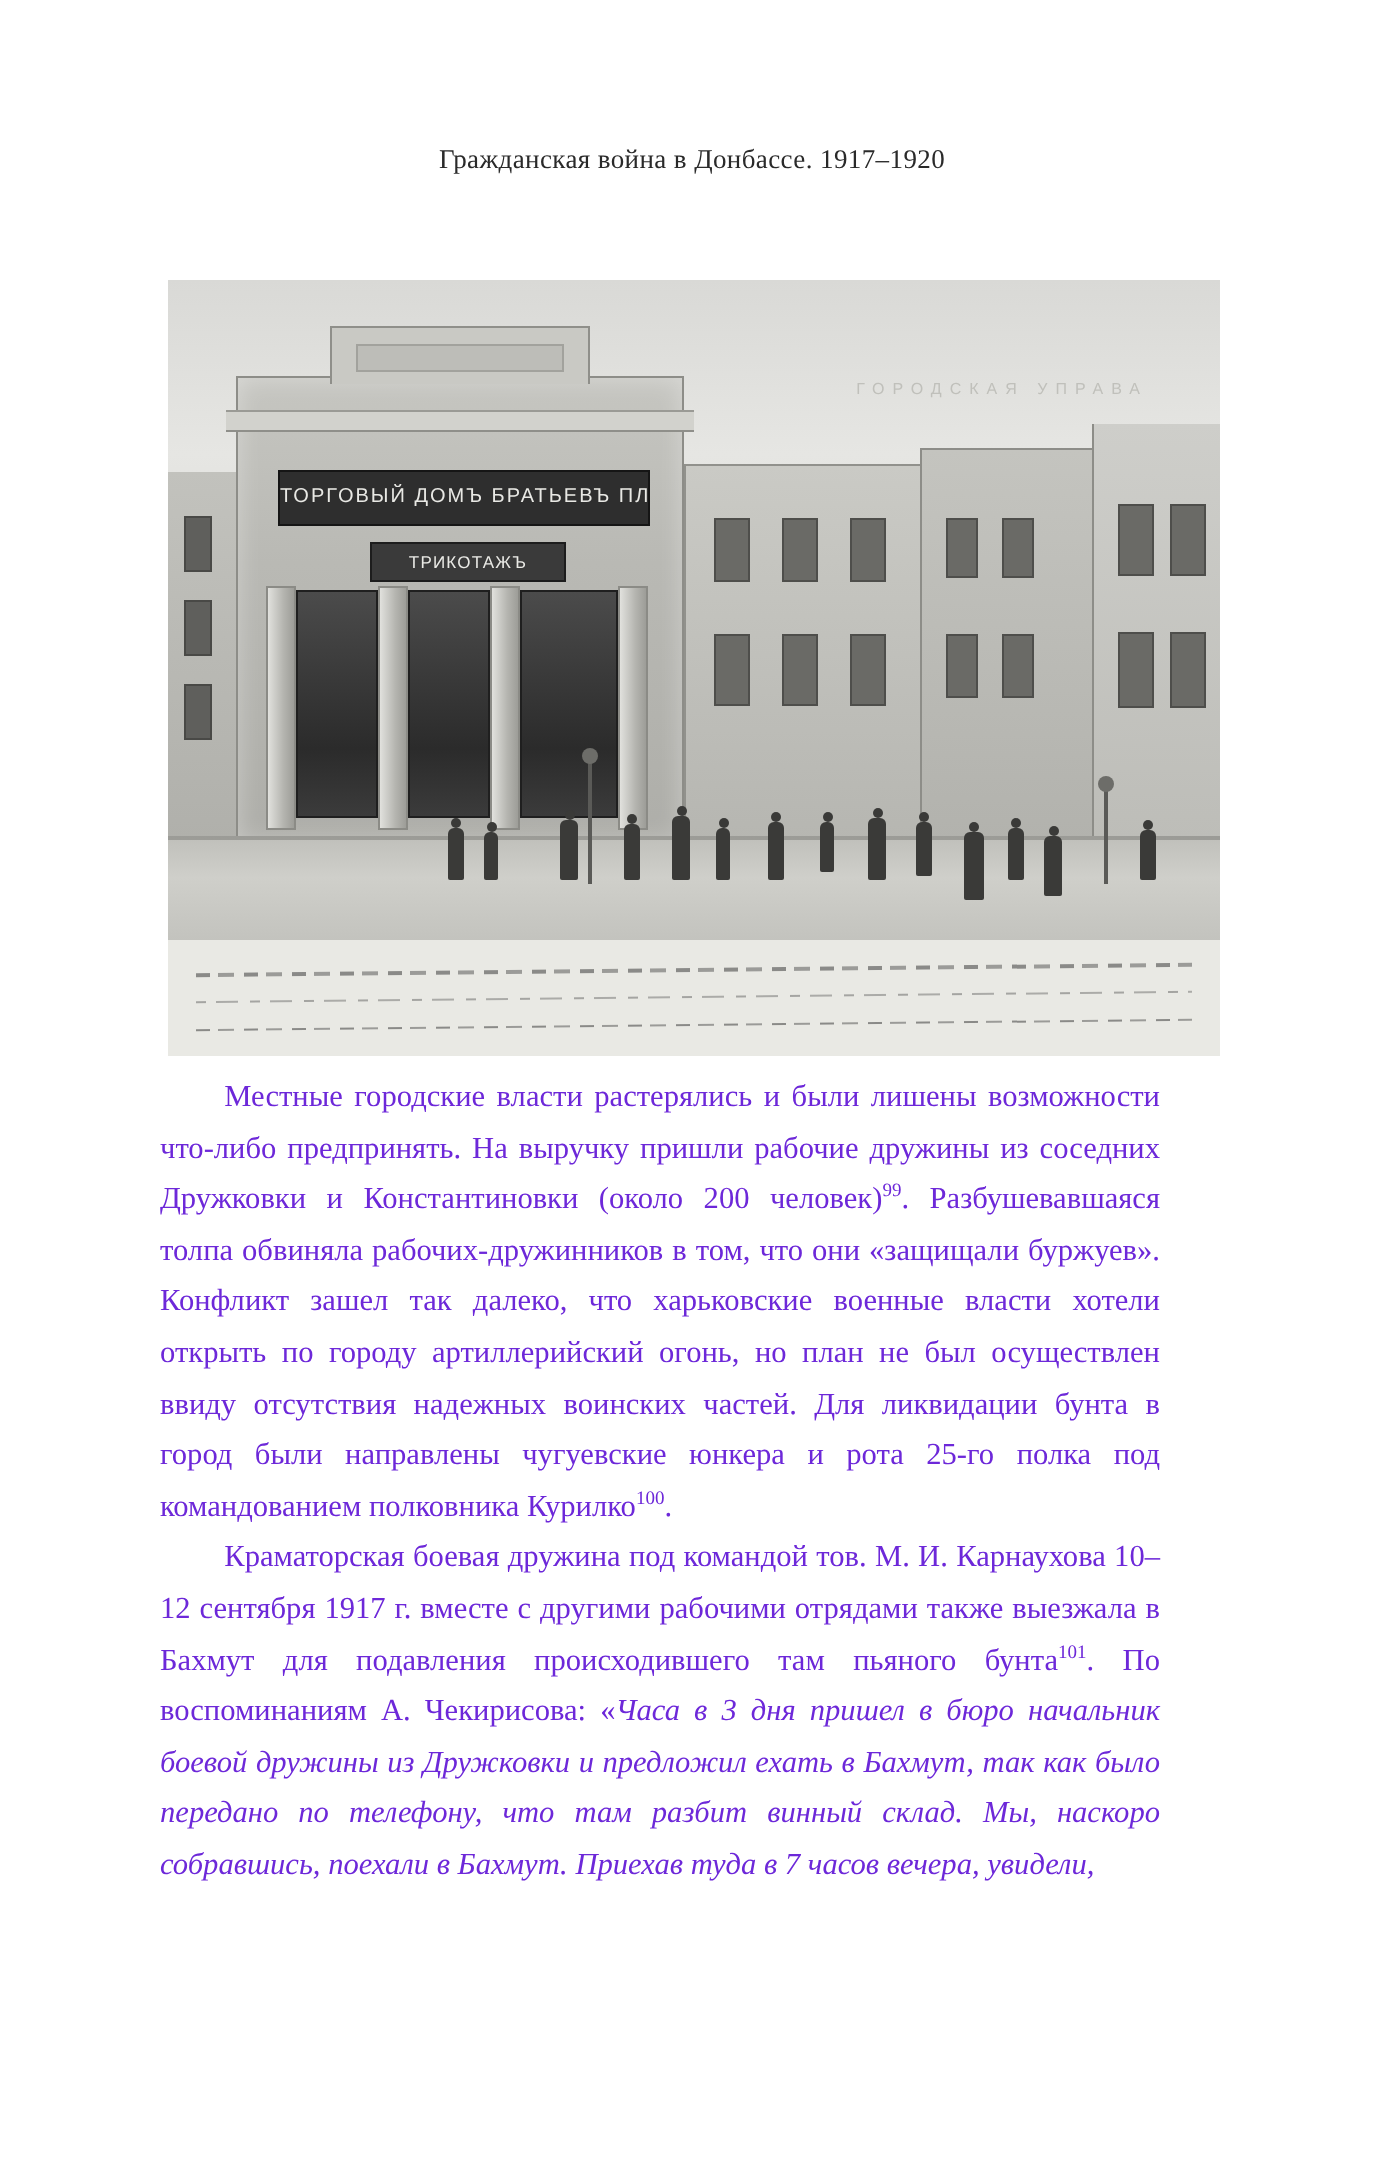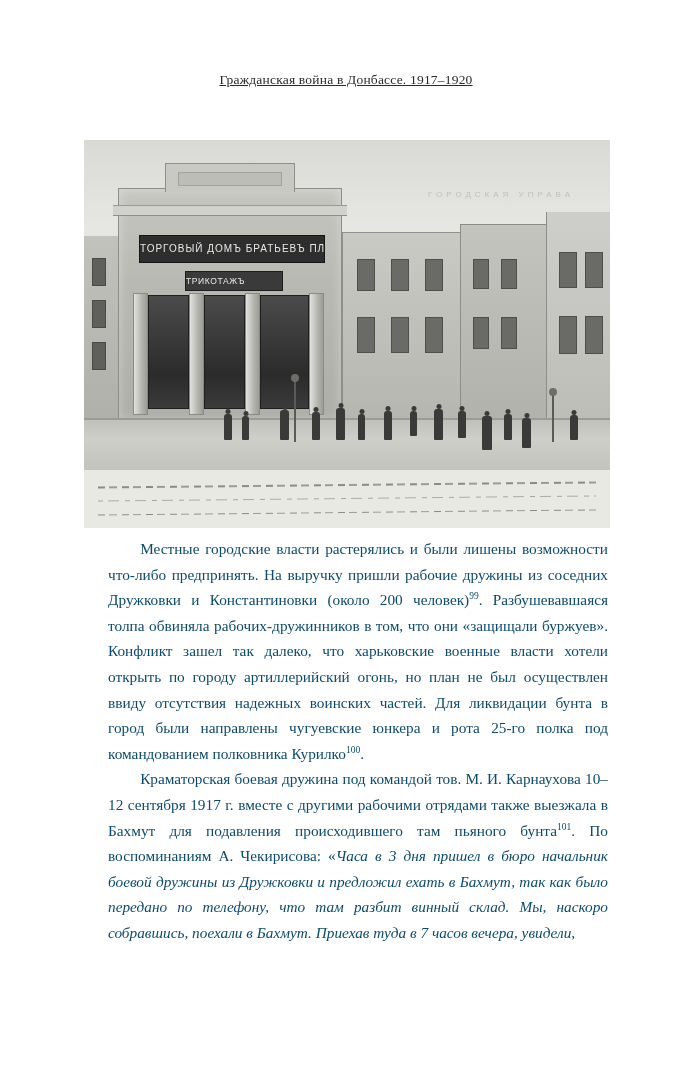--- a/index.html
+++ b/index.html
@@ -23,21 +23,20 @@
   .running-head {
     position: absolute;
     top: 72px;
     left: 0;
     width: 692px;
     text-align: center;
     font-size: 13.5px;
     letter-spacing: 0.2px;
     color: #2a2a2a;
     font-family: "Liberation Serif", serif;
-    text-decoration: underline;
   }
 
   
   .figure {
     position: absolute;
     top: 140px;
     left: 84px;
     width: 526px;
   }
   .photo {
@@ -125,21 +124,21 @@
     position: absolute;
     left: 66px;
     top: 82px;
     width: 96px;
     height: 18px;
     background: #3a3a3a;
     border: 1px solid #1d1d1d;
     color: #eaeae6;
     font-size: 8.5px;
     letter-spacing: .6px;
-    text-align: left;
+    text-align: center;
     line-height: 18px;
     font-family: "Liberation Sans", sans-serif;
     overflow: hidden;
     white-space: nowrap;
   }
   .col {
     position: absolute;
     top: 104px;
     width: 13px;
     height: 120px;
@@ -281,27 +280,27 @@
     text-align: center;
     font-size: 13px;
     font-family: "Liberation Serif", serif;
     color: #222;
   }
 
   
   .body-text {
     position: absolute;
     top: 536px;
-    left: 108px;
+    left: 80px;
     width: 500px;
     font-size: 15.3px;
     line-height: 25.6px;
     text-align: justify;
     text-justify: inter-word;
-    color: #0c4a6e;
+    color: #6d28d9;
   }
   .body-text p {
     margin: 0;
     text-indent: 2.1em;
   }
   .body-text p.cont {
     text-indent: 2.1em;
   }
   .body-text i {
   }

